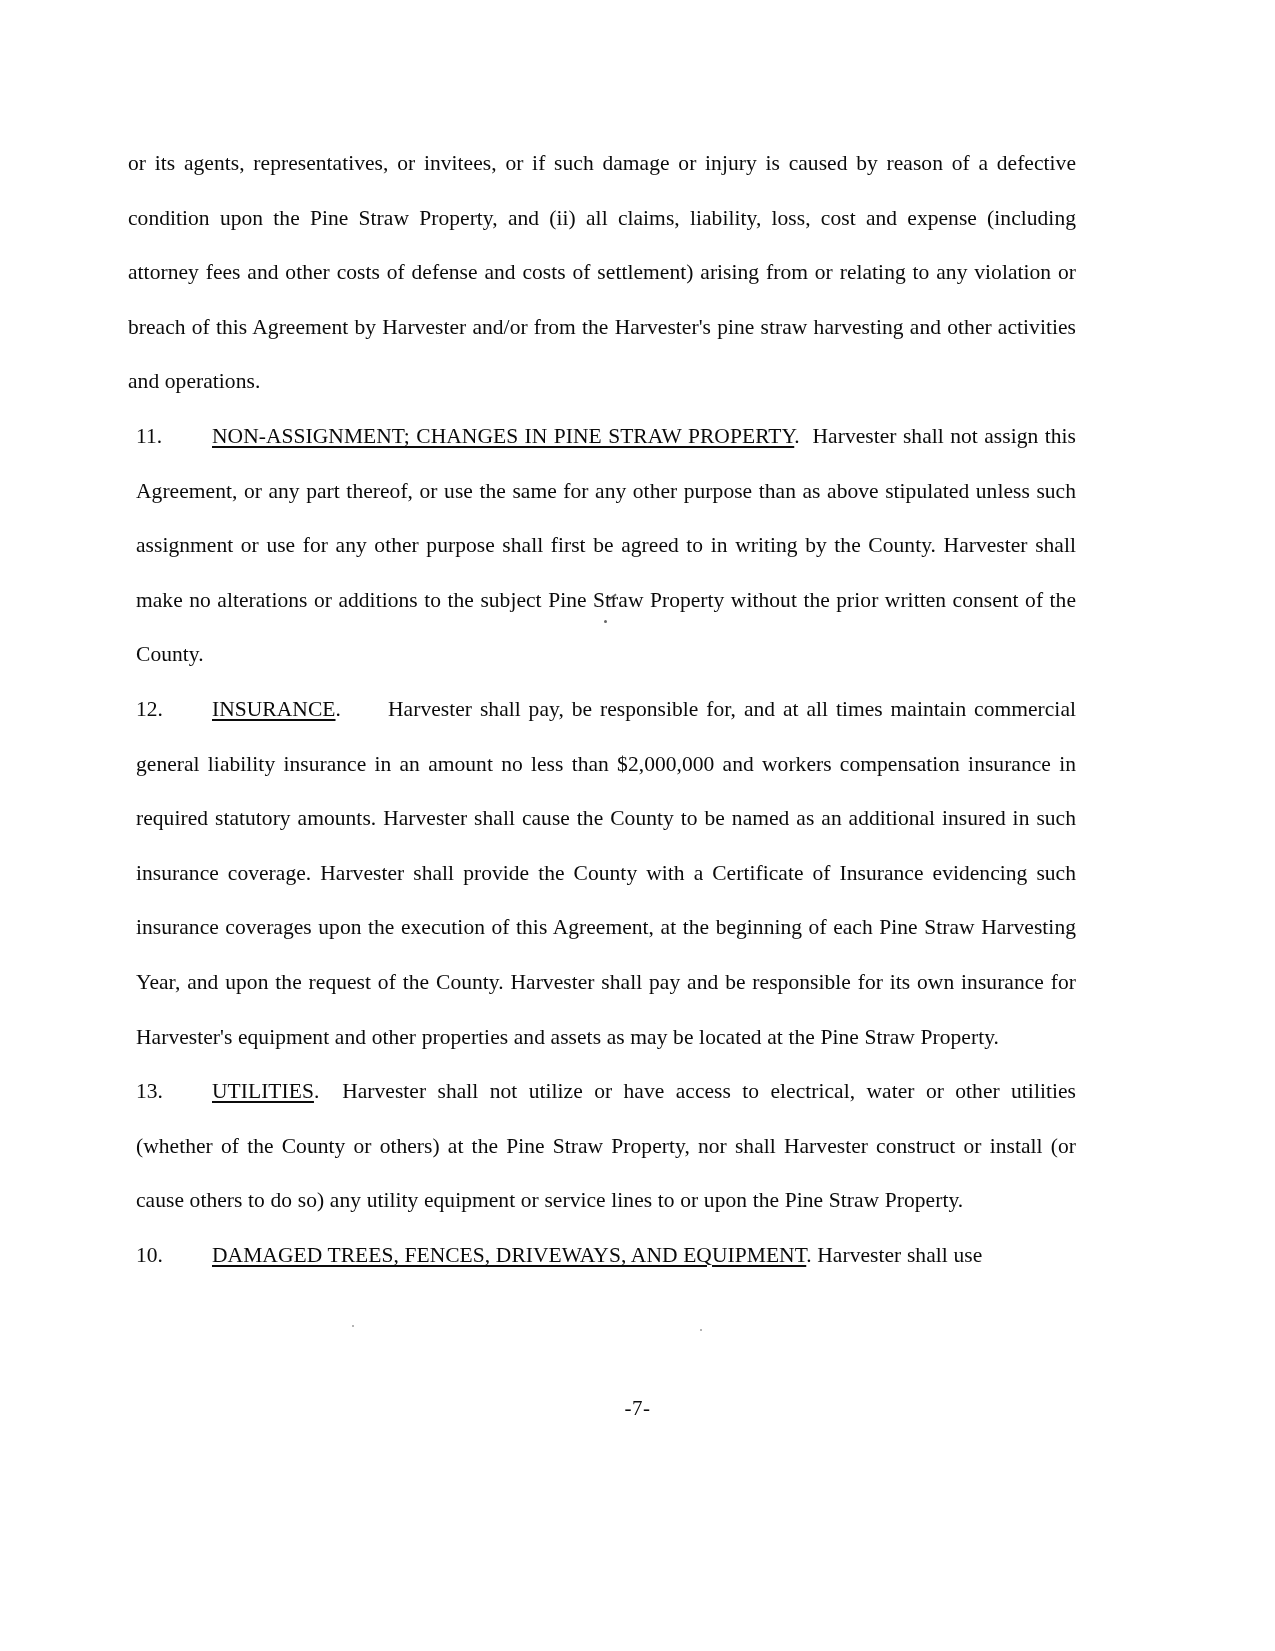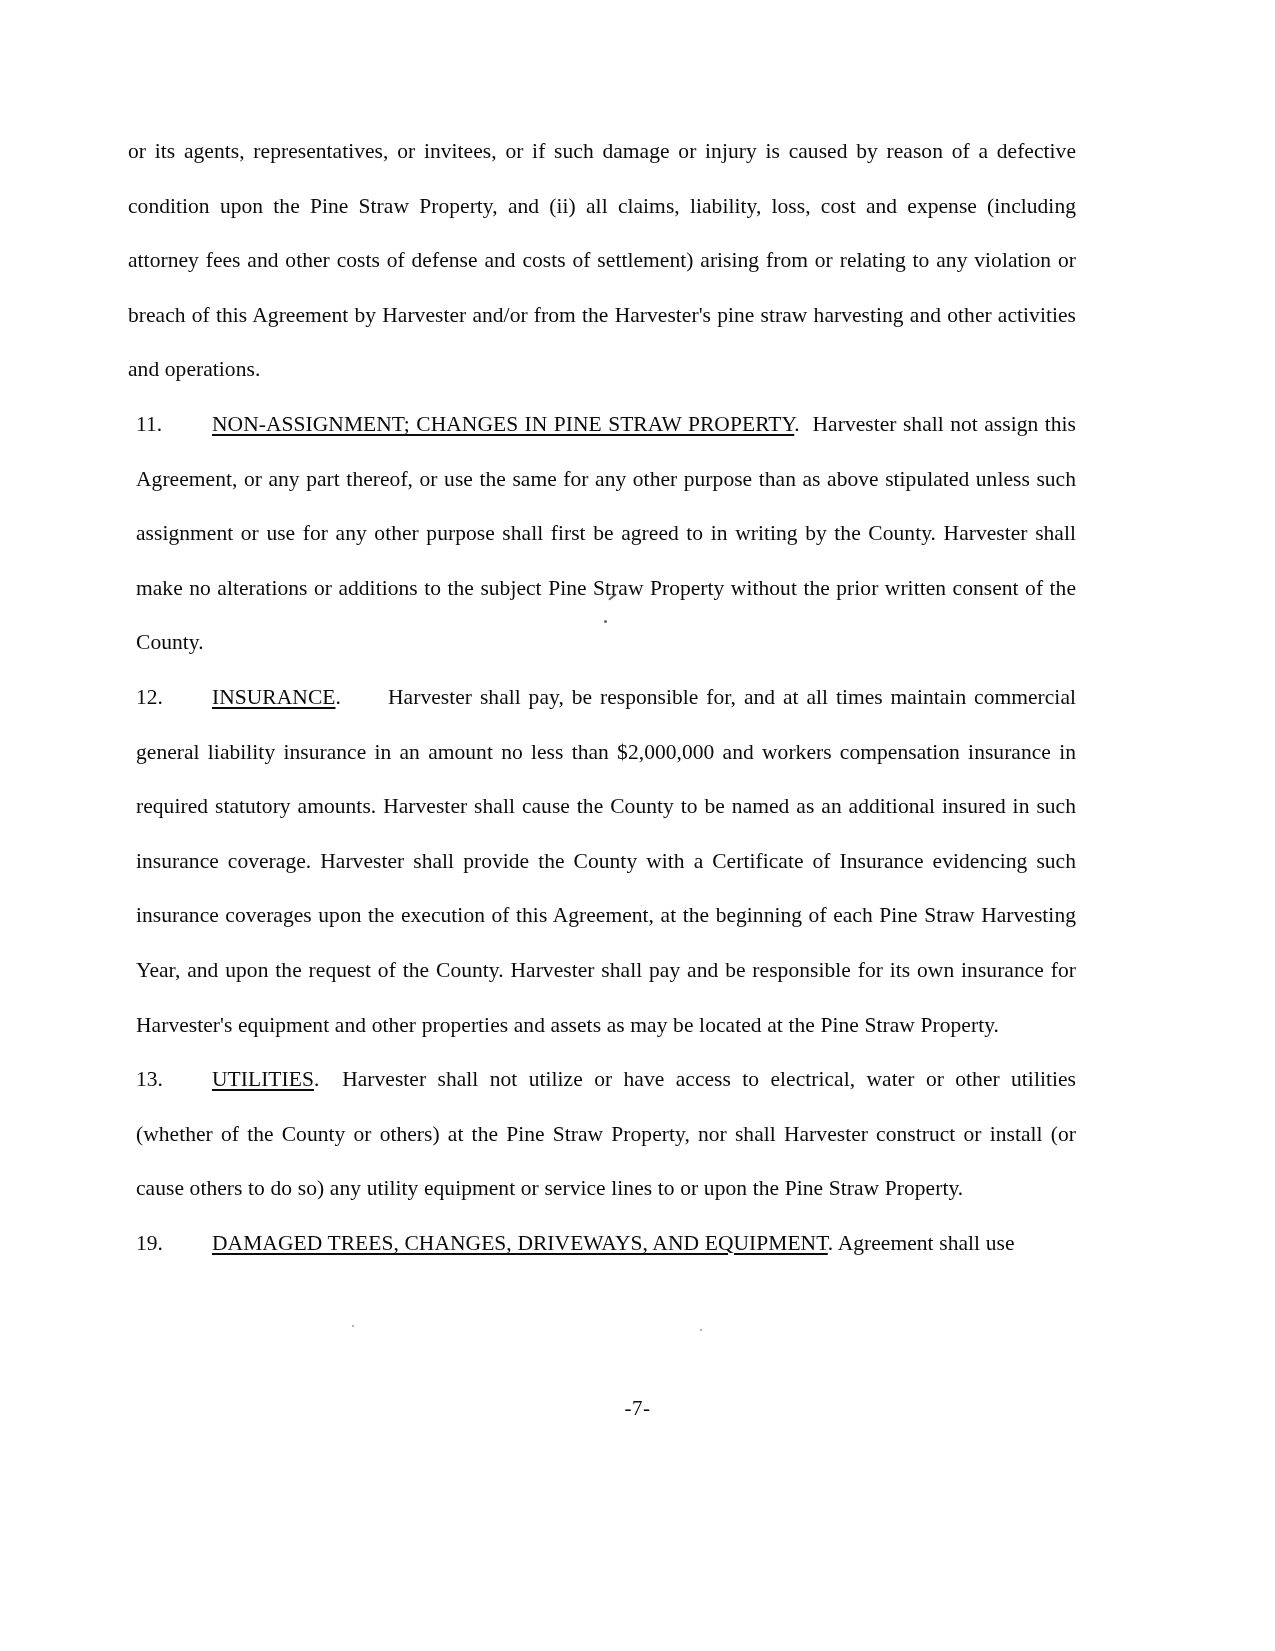--- a/index.html
+++ b/index.html
@@ -17,21 +17,21 @@
     margin: 0 auto;
     overflow: hidden;
     font-family: "Liberation Serif", "DejaVu Serif", serif;
     color: #000000;
   }
 
   
   .textblock {
     position: absolute;
     left: 128px;
-    top: 124px;
+    top: 136px;
     width: 948px;
   }
 
   .para {
     font-size: 21.5px;
     line-height: 54.6px;
     text-align: justify;
     text-justify: inter-word;
     margin: 0 0 0 0;
     letter-spacing: 0.05px;
@@ -119,21 +119,21 @@
 
     <p class="para clause">
       <span class="num">12.</span><span class="heading">INSURANCE</span><span>.</span><span class="after-heading">      </span><span>Harvester shall pay, be responsible for, and at all times maintain commercial general liability insurance in an amount no less than $2,000,000 and workers compensation insurance in required statutory amounts.  Harvester shall cause the County to be named as an additional insured in such insurance coverage.  Harvester shall provide the County with a Certificate of Insurance evidencing such insurance coverages upon the execution of this Agreement, at the beginning of each Pine Straw Harvesting Year, and upon the request of the County.  Harvester shall pay and be responsible for its own insurance for Harvester's equipment and other properties and assets as may be located at the Pine Straw Property.</span>
     </p>
 
     <p class="para clause">
       <span class="num">13.</span><span class="heading">UTILITIES</span><span>.</span><span class="after-heading">  </span><span>Harvester shall not utilize or have access to electrical, water or other utilities (whether of the County or others) at the Pine Straw Property, nor shall Harvester construct or install (or cause others to do so) any utility equipment or service lines to or upon the Pine Straw Property.</span>
     </p>
 
     <p class="para clause">
-      <span class="num">19.</span><span class="heading">DAMAGED TREES, CHANGES, DRIVEWAYS, AND EQUIPMENT</span><span>.</span><span class="after-heading"> </span><span>Agreement shall use</span>
+      <span class="num">10.</span><span class="heading">DAMAGED TREES, FENCES, DRIVEWAYS, AND EQUIPMENT</span><span>.</span><span class="after-heading"> </span><span>Harvester shall use</span>
     </p>
 
   </div>
 
   <div class="artifact a1"></div>
   <div class="artifact a2"></div>
   <div class="speckle" style="left:352px; top:1325px;"></div>
   <div class="speckle" style="left:700px; top:1329px;"></div>
 
   <div class="folio">-7-</div>

